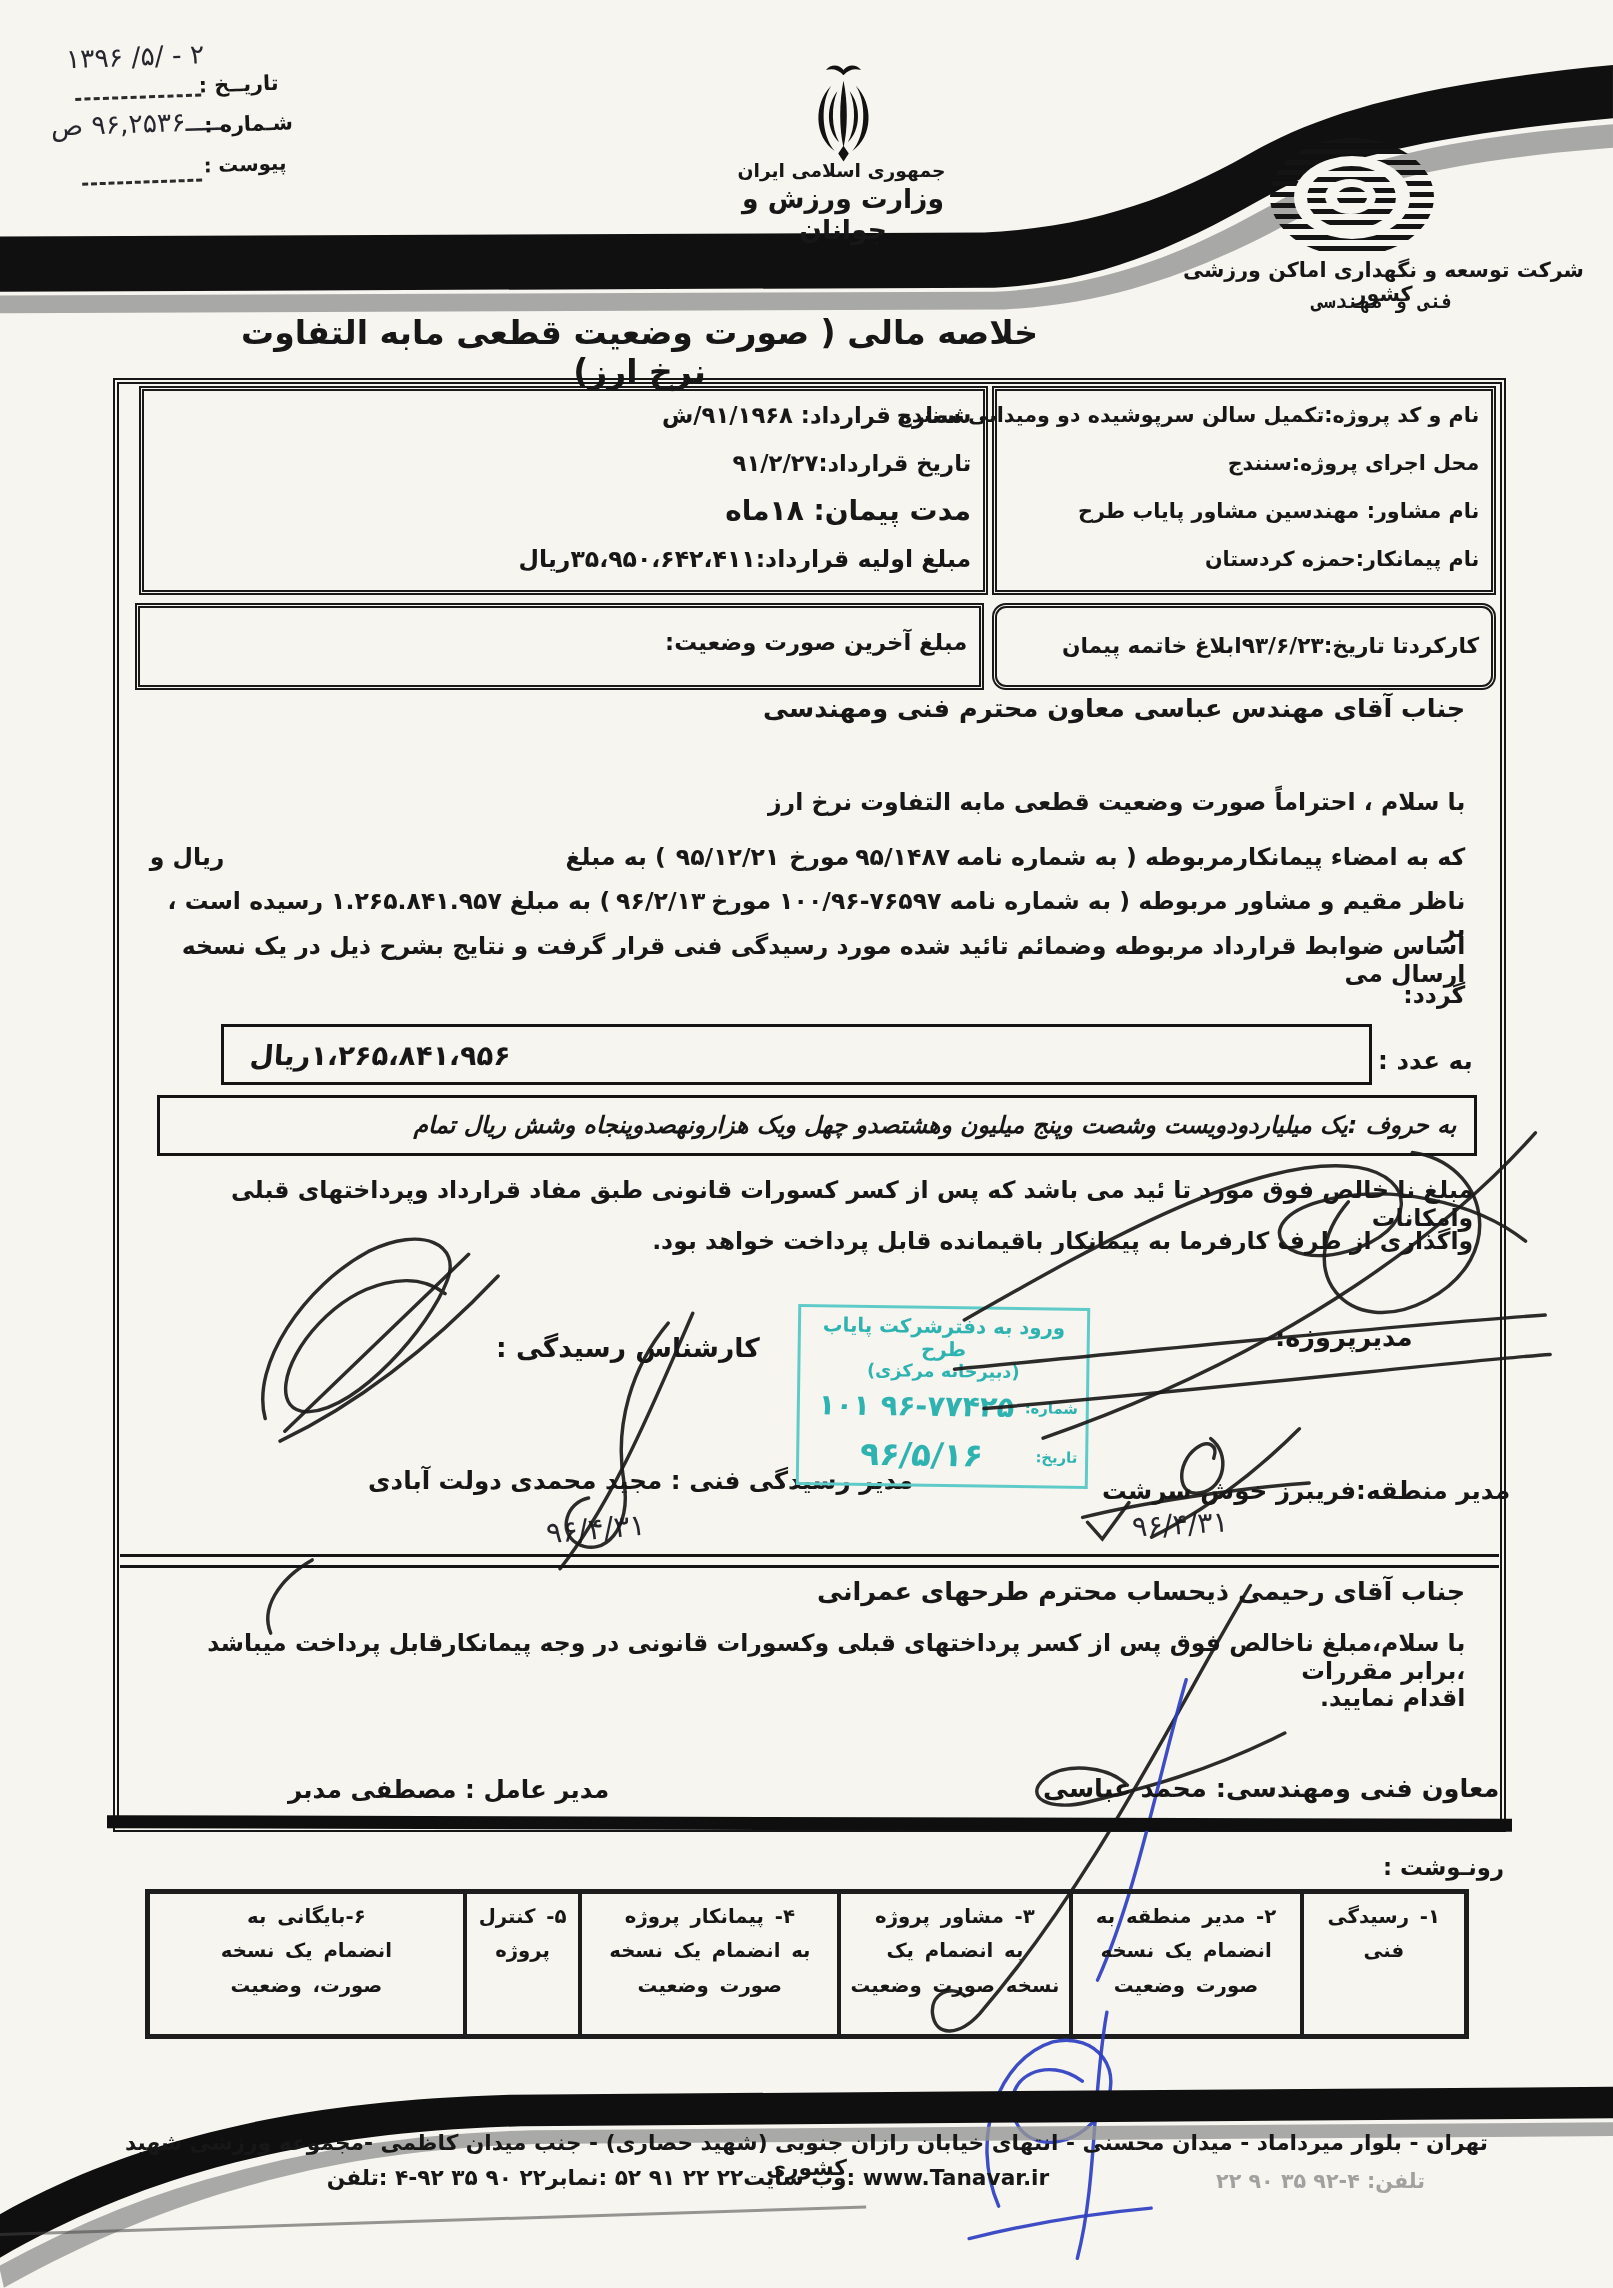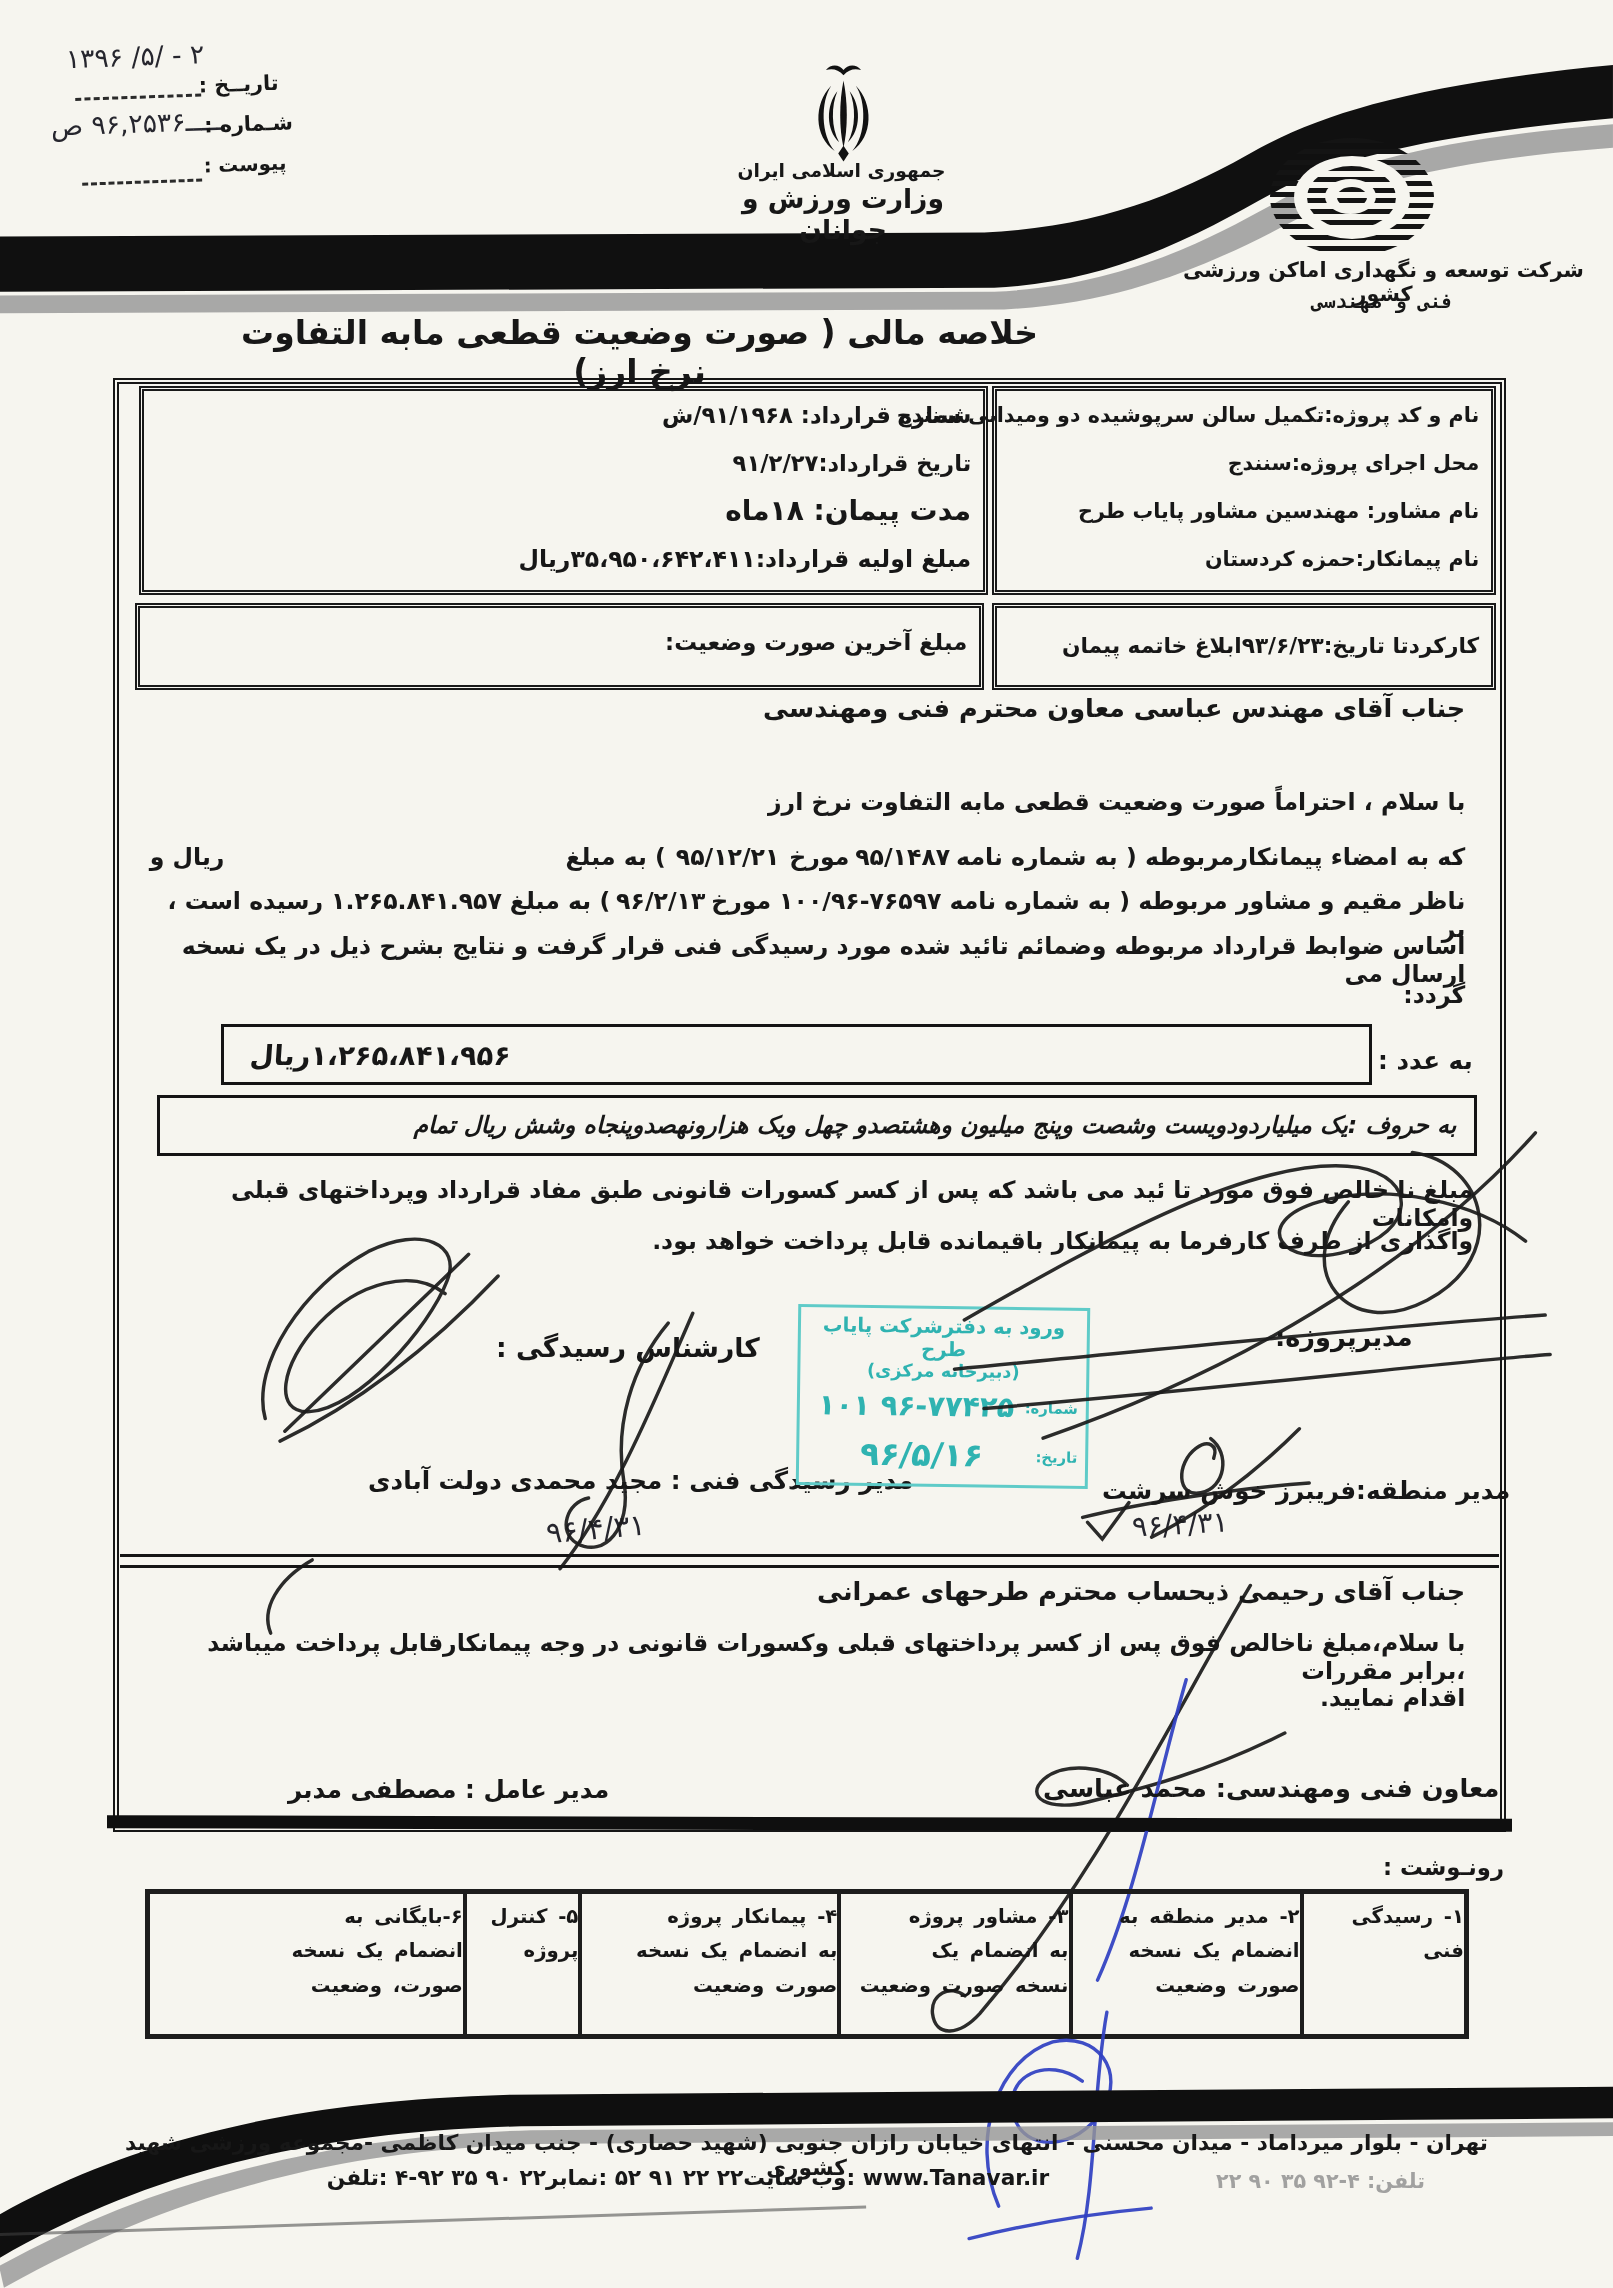--- a/index.html
+++ b/index.html
@@ -18,21 +18,21 @@
   svg.sig{overflow:visible;}
   .sig path{fill:none;stroke:#1b1b1b;stroke-width:3.5;stroke-linecap:round;opacity:.93;}
   .sig.blue path{stroke:#2f3fc2;}
   .stamp{border:3.9px solid #5fcbc8;color:#2fb3b1;text-align:center;box-sizing:border-box;
          transform:rotate(.8deg);}
   .stamp .srow{display:flex;align-items:center;padding:0 7.9px;}
   .stamp .slab{font-size:14.8px;font-weight:bold;}
   .stamp .sval{flex:1;text-align:center;font-weight:bold;transform:skewX(-5deg);}
   .cc-table{display:flex;flex-direction:row;border:3px solid #1d1d1d;box-sizing:border-box;}
   .cc-cell{border:2px solid #1d1d1d;box-sizing:border-box;font-size:19.7px;font-weight:bold;
-           text-align:right;white-space:pre-line;line-height:1.75;padding-top:5.9px;word-spacing:3.9px;}
+           text-align:center;white-space:pre-line;line-height:1.75;padding-top:5.9px;word-spacing:3.9px;}
   .stripes{background:repeating-linear-gradient(180deg,#141414 0 4.9px,rgba(0,0,0,0) 4.9px 10.8px);}
   .oval{border-radius:50%;position:absolute;}
 </style>
 </head>
 <body>
 
 <div class="page">
 
   <svg class="abs" style="left:0;top:0;" width="1614" height="335" viewBox="0 0 1638 340">
     <path d="M0,240 L1000,236 C1120,230 1200,196 1280,150 C1350,112 1450,84 1638,66 L1638,120 C1460,136 1360,160 1300,192 C1230,230 1140,286 1010,292 L0,296 Z" fill="#101010"></path>
@@ -84,21 +84,21 @@
     <div class="info-row">نام پیمانکار:حمزه کردستان</div>
   </div>
 
   <div class="abs cell" style="left:140px;top:386px;width:849px;height:209px;">
     <div class="info-row" style="font-size:22.7px;"><span>شماره قرارداد: </span><span class="num">۹۱/۱۹۶۸</span><span>/ش</span></div>
     <div class="info-row" style="font-size:22.7px;"><span>تاریخ قرارداد:</span><span class="num">۹۱/۲/۲۷</span></div>
     <div class="info-row" style="font-size:28px;padding-left:45px;"><span>مدت پیمان: </span><span class="num">۱۸</span><span>ماه</span></div>
     <div class="info-row" style="font-size:23.6px;"><span>مبلغ اولیه قرارداد:</span><span class="num">۳۵،۹۵۰،۶۴۲،۴۱۱</span><span>ریال</span></div>
   </div>
 
-  <div class="abs cell" style="left:993px;top:603px;width:504px;height:87px;">
+  <div class="abs cell" style="left:993px;top:603px;width:504px;height:87px;border-radius:14px;">
     <div class="info-row" style="line-height:75px;font-size:21.7px;"><span>کارکردتا تاریخ:</span><span class="num">۹۳/۶/۲۳</span><span>ابلاغ خاتمه پیمان</span></div>
   </div>
   <div class="abs cell" style="left:136px;top:603px;width:849px;height:87px;">
     <div class="info-row" style="line-height:69px;font-size:22.7px;">مبلغ آخرین صورت وضعیت:</div>
   </div>
 
   <div class="abs line" style="top:693px;font-size:25.6px;">جناب آقای مهندس عباسی معاون محترم فنی ومهندسی</div>
   <div class="abs line" style="top:788px;">با سلام ، احتراماً صورت وضعیت قطعی مابه التفاوت نرخ ارز</div>
   <div class="abs line" style="top:843px;display:flex;justify-content:space-between;">
     <span><span>که به امضاء پیمانکارمربوطه ( به شماره نامه</span><span class="num" style="margin:0 5.9px;text-align:right;">۹۵/۱۴۸۷</span><span>مورخ</span><span class="num" style="margin:0 9.9px;">۹۵/۱۲/۲۱</span><span>) به مبلغ</span></span>

